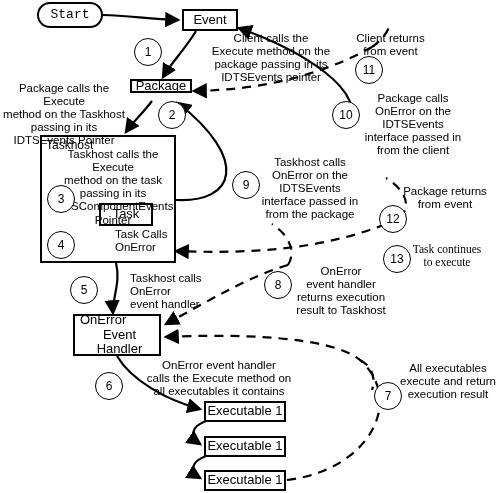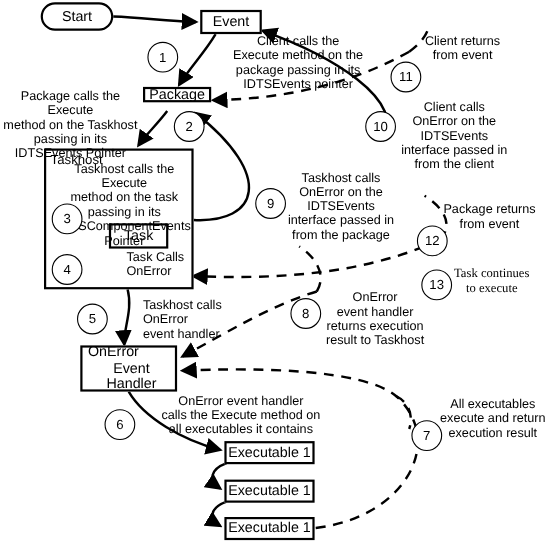--- a/index.html
+++ b/index.html
@@ -31,20 +31,21 @@
     align-items: center;
     justify-content: center;
     font-size: 13px;
     color: #000;
     line-height: 1.12;
     text-align: center;
     z-index: 4;
   }
   .node-box.rounded {
     border-radius: 13px;
+    font-family: Liberation Mono, monospace;
   }
   .container-box {
     position: absolute;
     box-sizing: border-box;
     border: 2px solid #000;
     background: #fff;
     z-index: 2;
   }
   .container-label {
     position: absolute;
@@ -192,27 +193,27 @@
 event handler
 returns execution
 result to Taskhost</div>
 
   <div class="ann center" style="left:258px; top:156px; width:104px;">Taskhost calls
 OnError on the
 IDTSEvents
 interface passed in
 from the package</div>
 
-  <div class="ann center" style="left:358px; top:92px; width:110px;">Client calls
+  <div class="ann center" style="left:358px; top:92px; width:110px;">Package calls
 OnError on the
 IDTSEvents
 interface passed in
 from the client</div>
 
-  <div class="ann center" style="left:368px; top:32px; width:105px;">Client returns
+  <div class="ann center" style="left:338px; top:32px; width:105px;">Client returns
 from event</div>
 
   <div class="ann center" style="left:395px; top:185px; width:100px;">Package returns
 from event</div>
 
   <div class="ann center" style="left:398px; top:243px; width:98px;font-family:Liberation Serif, serif;">Task continues
 to execute</div>
 
   <div class="step" style="left:134px; top:38px;">1</div>
   <div class="step" style="left:158px; top:101px;">2</div>

